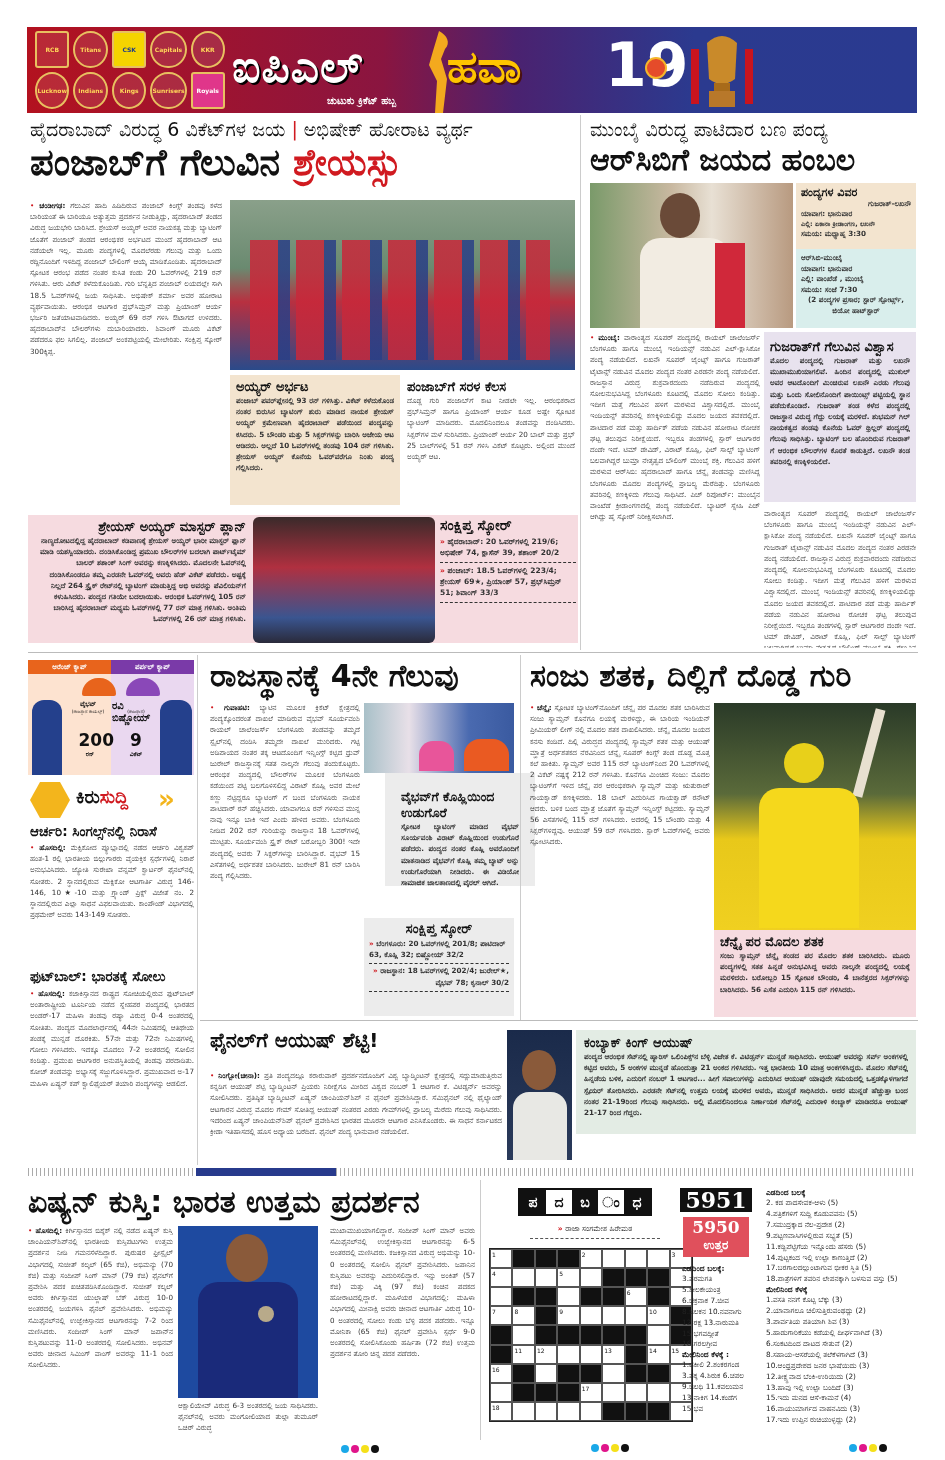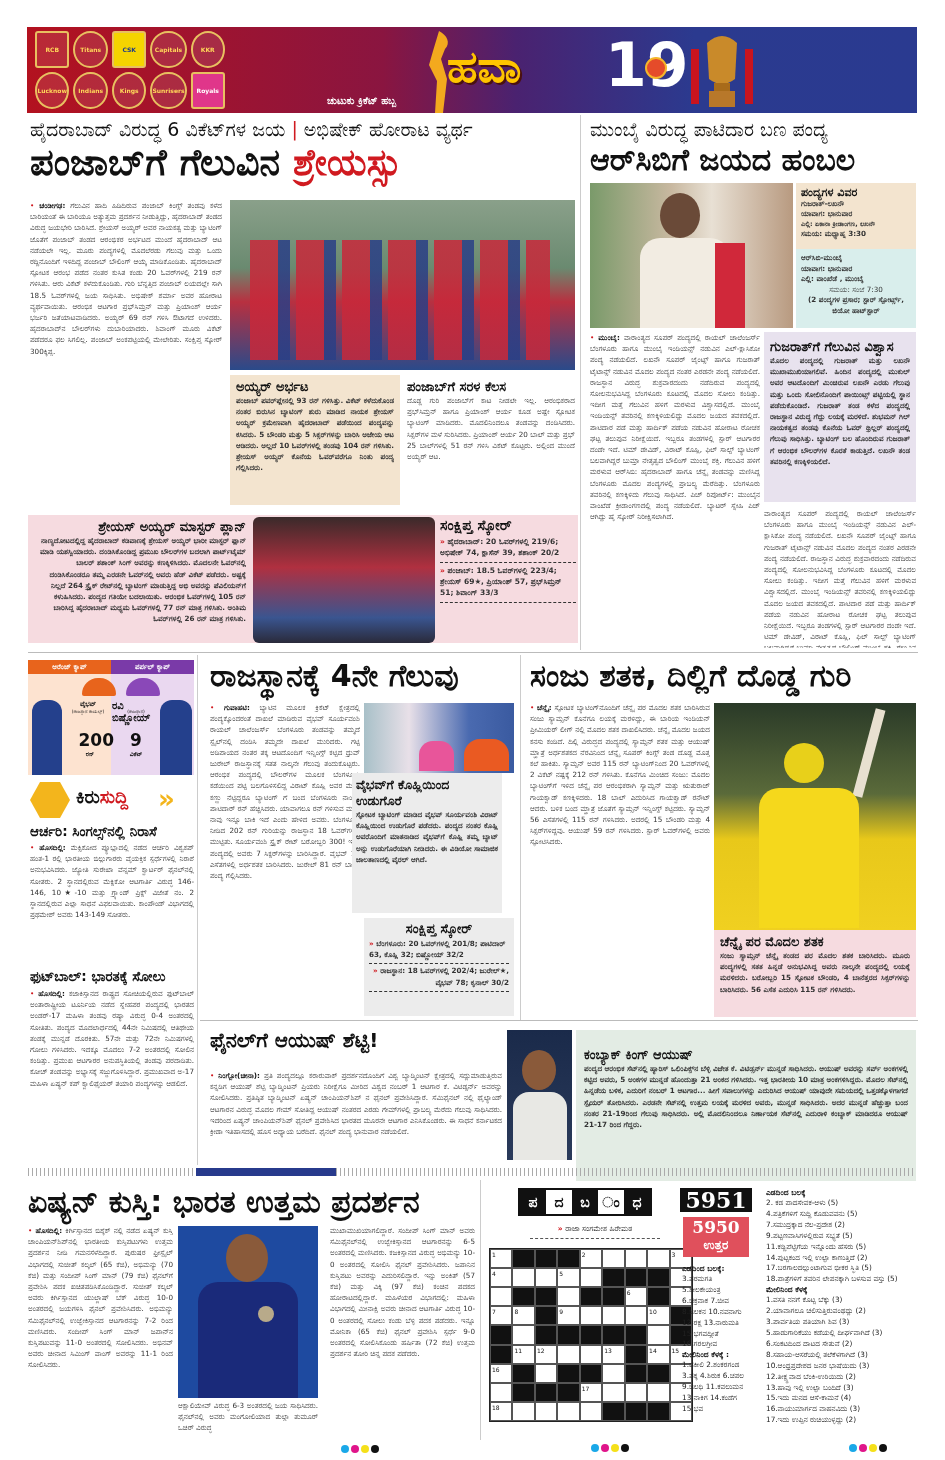--- a/index.html
+++ b/index.html
@@ -53,20 +53,21 @@
     <div class="logo">Titans</div>
     <div class="logo sq" style="background:#f5d400;color:#1a3a8a">CSK</div>
     <div class="logo">Capitals</div>
     <div class="logo">KKR</div>
     <div class="logo">Lucknow</div>
     <div class="logo">Indians</div>
     <div class="logo">Kings</div>
     <div class="logo">Sunrisers</div>
     <div class="logo sq" style="background:#e0368a;color:#fff">Royals</div>
   </div>
+  <div class="abs bn-title">ಐಪಿಎಲ್</div>
   <svg class="abs" style="left:390px;top:2px" width="40" height="84">
       <path d="M22 2 C30 6 34 14 28 20 L24 30 L30 50 L26 84 L18 84 L20 52 L12 36 L16 22 Z" fill="#f3a91e"></path>
     </svg>
   <div class="abs bn-hawa">ಹವಾ</div>
   <div class="abs bn-sub">ಚುಟುಕು ಕ್ರಿಕೆಟ್ ಹಬ್ಬ</div>
   <div class="abs bn-19">19</div>
   <div class="abs" style="left:618px;top:30px;width:22px;height:22px;border-radius:50%;background:#e54b2a;border:2px solid #f5b52a"></div>
   <svg class="abs trophy" viewBox="0 0 70 82">
     <rect x="4" y="20" width="8" height="55" fill="#c8141e"></rect>
       <rect x="58" y="20" width="8" height="55" fill="#c8141e"></rect>
@@ -120,30 +121,30 @@
 
 <div class="abs" style="left:590px;top:118px;font-size:19px;white-space:nowrap">ಮುಂಬೈ ವಿರುದ್ಧ ಪಾಟಿದಾರ ಬಣ ಪಂದ್ಯ</div>
 <div class="abs hd" style="left:590px;top:144px;font-size:30px;white-space:nowrap">ಆರ್‌ಸಿಬಿಗೆ ಜಯದ ಹಂಬಲ</div>
 <div class="abs photo" style="left:590px;top:183px;width:203px;height:145px;background:linear-gradient(90deg,#7a9a6a 0%,#c8b8a0 40%,#e8e0d4 60%,#b89a80 100%)">
   <div style="position:absolute;left:70px;top:10px;width:40px;height:45px;border-radius:50%;background:#6a4a38"></div>
   <div style="position:absolute;left:50px;top:55px;width:90px;height:90px;background:#f2ece2;border-radius:20px 20px 0 0"></div>
   <div style="position:absolute;left:125px;top:60px;width:30px;height:85px;background:#d0283a"></div>
 </div>
 <div class="abs beige" style="left:796px;top:183px;width:120px;height:66px;padding:3px 5px">
   <div class="box-title" style="font-size:11px">ಪಂದ್ಯಗಳ ವಿವರ</div>
-  <div class="body" style="font-weight:bold;line-height:10px;text-align:left">ಗುಜರಾತ್-ಲಖನೌ</div>
+  <div class="body" style="font-weight:bold;line-height:10px;text-align:right">ಗುಜರಾತ್-ಲಖನೌ</div>
   <div class="body" style="font-weight:bold;line-height:10px;text-align:left">ಯಾವಾಗ: ಭಾನುವಾರ</div>
   <div class="body" style="font-weight:bold;line-height:10px;text-align:left;white-space:nowrap;font-size:6.5px">ಎಲ್ಲಿ: ಏಕಾನಾ ಕ್ರೀಡಾಂಗಣ, ಲಖನೌ</div>
   <div class="body" style="font-weight:bold;line-height:10px;text-align:left">ಸಮಯ: ಮಧ್ಯಾಹ್ನ 3:30</div>
 </div>
 <div class="abs teal" style="left:796px;top:249px;width:120px;height:79px;padding:4px 5px">
   <div class="body" style="font-weight:bold;line-height:10.5px;text-align:left">ಆರ್‌ಸಿಬಿ-ಮುಂಬೈ</div>
   <div class="body" style="font-weight:bold;line-height:10.5px;text-align:left">ಯಾವಾಗ: ಭಾನುವಾರ</div>
   <div class="body" style="font-weight:bold;line-height:10.5px;text-align:left">ಎಲ್ಲಿ: ವಾಂಖೆಡೆ , ಮುಂಬೈ</div>
-  <div class="body" style="font-weight:normal;line-height:10.5px;text-align:center">ಸಮಯ: ಸಂಜೆ 7:30</div>
+  <div class="body" style="font-weight:bold;line-height:10.5px;text-align:left">ಸಮಯ: ಸಂಜೆ 7:30</div>
   <div class="body" style="font-weight:bold;line-height:10.5px;text-align:center">(2 ಪಂದ್ಯಗಳ ಪ್ರಸಾರ; ಸ್ಟಾರ್ ಸ್ಪೋರ್ಟ್ಸ್, ಜಿಯೋ ಹಾಟ್‌ಸ್ಟಾರ್</div>
 </div>
 <div class="abs body" style="left:590px;top:332px;width:170px;height:315px;overflow:hidden">
   <span class="dot">• </span><b>ಮುಂಬೈ:</b>
   <span>ವಾರಾಂತ್ಯದ ಸೂಪರ್ ಪಂದ್ಯದಲ್ಲಿ ರಾಯಲ್ ಚಾಲೆಂಜರ್ಸ್ ಬೆಂಗಳೂರು ಹಾಗೂ ಮುಂಬೈ ಇಂಡಿಯನ್ಸ್ ನಡುವಿನ ಎಲ್-ಕ್ಲಾಸಿಕೋ ಪಂದ್ಯ ನಡೆಯಲಿದೆ. ಲಖನೌ ಸೂಪರ್ ಜೈಂಟ್ಸ್ ಹಾಗೂ ಗುಜರಾತ್ ಟೈಟಾನ್ಸ್ ನಡುವಿನ ಮೊದಲ ಪಂದ್ಯದ ನಂತರ ಎರಡನೇ ಪಂದ್ಯ ನಡೆಯಲಿದೆ. ರಾಜಸ್ಥಾನ ವಿರುದ್ಧ ಶುಕ್ರವಾರದಂದು ನಡೆದಿರುವ ಪಂದ್ಯದಲ್ಲಿ ಸೋಲನುಭವಿಸಿದ್ದ ಬೆಂಗಳೂರು ಕೂಟದಲ್ಲಿ ಮೊದಲ ಸೋಲು ಕಂಡಿತ್ತು. ಇದೀಗ ಮತ್ತೆ ಗೆಲುವಿನ ಹಳಿಗೆ ಮರಳುವ ವಿಶ್ವಾಸದಲ್ಲಿದೆ. ಮುಂಬೈ ಇಂಡಿಯನ್ಸ್ ತವರಿನಲ್ಲಿ ಕಣಕ್ಕಿಳಿಯಲಿದ್ದು ಮೊದಲ ಜಯದ ತವಕದಲ್ಲಿದೆ. ಪಾಟಿದಾರ ಪಡೆ ಮತ್ತು ಹಾರ್ದಿಕ್ ಪಡೆಯ ನಡುವಿನ ಹೋರಾಟ ರೋಚಕ ಘಟ್ಟ ತಲುಪುವ ನಿರೀಕ್ಷೆಯಿದೆ. ಇಬ್ಬರೂ ತಂಡಗಳಲ್ಲಿ ಸ್ಟಾರ್ ಆಟಗಾರರ ದಂಡೇ ಇದೆ. ಟಿಮ್ ಡೇವಿಡ್, ವಿರಾಟ್ ಕೊಹ್ಲಿ, ಫಿಲ್ ಸಾಲ್ಟ್ ಬ್ಯಾಟಿಂಗ್ ಬಲವಾಗಿದ್ದರೆ ಬುಮ್ರಾ ನೇತೃತ್ವದ ಬೌಲಿಂಗ್ ಮುಂಬೈ ಶಕ್ತಿ. ಗೆಲುವಿನ ಹಳಿಗೆ ಮರಳುವ ಆರ್‌ಸಿಬಿ: ಹೈದರಾಬಾದ್ ಹಾಗೂ ಚೆನ್ನೈ ತಂಡವನ್ನು ಮಣಿಸಿದ್ದ ಬೆಂಗಳೂರು ಮೊದಲ ಪಂದ್ಯಗಳಲ್ಲಿ ಪ್ರಾಬಲ್ಯ ಮೆರೆದಿತ್ತು. ಬೆಂಗಳೂರು ತವರಿನಲ್ಲಿ ಕಣಕ್ಕಿಳಿದು ಗೆಲುವು ಸಾಧಿಸಿದೆ. ಪಿಚ್ ರಿಪೋರ್ಟ್: ಮುಂಬೈನ ವಾಂಖೆಡೆ ಕ್ರೀಡಾಂಗಣದಲ್ಲಿ ಪಂದ್ಯ ನಡೆಯಲಿದೆ. ಬ್ಯಾಟರ್ ಸ್ನೇಹಿ ಪಿಚ್ ಆಗಿದ್ದು ಹೈ ಸ್ಕೋರ್ ನಿರೀಕ್ಷಿಸಲಾಗಿದೆ.</span>
 </div>
 <div class="abs lav" style="left:764px;top:332px;width:152px;height:170px;padding:6px">
   <div class="box-title" style="font-size:13px;line-height:17px">ಗುಜರಾತ್‌ಗೆ ಗೆಲುವಿನ ವಿಶ್ವಾಸ</div>
   <div class="body" style="height:120px;overflow:hidden;font-weight:bold">ಮೊದಲ ಪಂದ್ಯದಲ್ಲಿ ಗುಜರಾತ್ ಮತ್ತು ಲಖನೌ ಮುಖಾಮುಖಿಯಾಗಲಿವೆ. ಹಿಂದಿನ ಪಂದ್ಯದಲ್ಲಿ ಮುಕುಲ್ ಅವರ ಆಟದೊಂದಿಗೆ ಮಿಂಚಿರುವ ಲಖನೌ ಎರಡು ಗೆಲುವು ಮತ್ತು ಒಂದು ಸೋಲಿನೊಂದಿಗೆ ಪಾಯಿಂಟ್ಸ್ ಪಟ್ಟಿಯಲ್ಲಿ ಸ್ಥಾನ ಪಡೆದುಕೊಂಡಿದೆ. ಗುಜರಾತ್ ತಂಡ ಕಳೆದ ಪಂದ್ಯದಲ್ಲಿ ರಾಜಸ್ಥಾನ ವಿರುದ್ಧ ಗೆದ್ದು ಲಯಕ್ಕೆ ಮರಳಿದೆ. ಶುಭಮನ್ ಗಿಲ್ ನಾಯಕತ್ವದ ತಂಡವು ಕೊನೆಯ ಓವರ್ ಥ್ರಿಲ್ಲರ್ ಪಂದ್ಯದಲ್ಲಿ ಗೆಲುವು ಸಾಧಿಸಿತ್ತು. ಬ್ಯಾಟಿಂಗ್ ಬಲ ಹೊಂದಿರುವ ಗುಜರಾತ್ ಗೆ ಆರಂಭಿಕ ಬೌಲರ್‌ಗಳ ಕೊರತೆ ಕಾಡುತ್ತಿದೆ. ಲಖನೌ ತಂಡ ತವರಿನಲ್ಲಿ ಕಣಕ್ಕಿಳಿಯಲಿದೆ.</div>
 </div>
@@ -186,21 +187,21 @@
 <div class="abs vline" style="left:197px;top:655px;height:510px"></div>
 
 <div class="abs hd" style="left:210px;top:660px;font-size:30px;white-space:nowrap">ರಾಜಸ್ಥಾನಕ್ಕೆ 4ನೇ ಗೆಲುವು</div>
 <div class="abs body" style="left:210px;top:702px;width:150px;height:320px;overflow:hidden">
   <span class="dot">• </span><b>ಗುವಾಹಟಿ:</b> <span>ಬ್ಯಾಟಿನ ಮೂಲಕ ಕ್ರಿಕೆಟ್ ಕ್ಷೇತ್ರದಲ್ಲಿ ಪಂದ್ಯಕ್ಕೊಂದರಂತೆ ದಾಖಲೆ ಮಾಡಿರುವ ವೈಭವ್ ಸೂರ್ಯವಂಶಿ ರಾಯಲ್ ಚಾಲೆಂಜರ್ಸ್ ಬೆಂಗಳೂರು ತಂಡವನ್ನು ತಮ್ಮದೆ ಸ್ಟೈಲ್‌ನಲ್ಲಿ ದಂಡಿಸಿ ತಮ್ಮದೇ ದಾಖಲೆ ಮುರಿದರು. ಗಟ್ಟಿ ಅಡಿಪಾಯದ ನಂತರ ತಕ್ಕ ಆಟದೊಂದಿಗೆ ಇನ್ನಿಂಗ್ಸ್ ಕಟ್ಟಿದ ಧ್ರುವ್ ಜುರೇಲ್ ರಾಜಸ್ಥಾನಕ್ಕೆ ಸತತ ನಾಲ್ಕನೇ ಗೆಲುವು ತಂದುಕೊಟ್ಟರು. ಆರಂಭಿಕ ಪಂದ್ಯದಲ್ಲಿ ಬೌಲರ್‌ಗಳ ಮೂಲಕ ಬೆಂಗಳೂರು ಕಡೆಯಿಂದ ಪಟ್ಟಿ ಬಲಗೊಳಿಸಲಿದ್ದ ವಿರಾಟ್ ಕೊಹ್ಲಿ ಅವರ ಮೇಲೆ ಕಣ್ಣು ನೆಟ್ಟಿದ್ದರೂ ಬ್ಯಾಟಿಂಗ್ ಗೆ ಬಂದ ಬೆಂಗಳೂರು ನಾಯಕ ಪಾಟಿದಾರ್ ರನ್ ಹೆಚ್ಚಿಸಿದರು. ಯಾವಾಗಲೂ ರನ್ ಗಳಿಸುವ ಮುನ್ನ ನಾವು ಇನ್ನೂ ಬಾಕಿ ಇದೆ ಎಂದು ಹೇಳಿದ ಅವರು. ಬೆಂಗಳೂರು ನೀಡಿದ 202 ರನ್ ಗುರಿಯನ್ನು ರಾಜಸ್ಥಾನ 18 ಓವರ್‌ಗಳಲ್ಲಿ ಮುಟ್ಟಿತು. ಸೂರ್ಯವಂಶಿ ಸ್ಟ್ರೈಕ್ ರೇಟ್ ಬರೋಬ್ಬರಿ 300! ಇದೇ ಪಂದ್ಯದಲ್ಲಿ ಅವರು 7 ಸಿಕ್ಸರ್‌ಗಳನ್ನು ಬಾರಿಸಿದ್ದಾರೆ. ವೈಭವ್ 15 ಎಸೆತಗಳಲ್ಲಿ ಅರ್ಧಶತಕ ಬಾರಿಸಿದರು. ಜುರೇಲ್ 81 ರನ್ ಬಾರಿಸಿ ಪಂದ್ಯ ಗೆಲ್ಲಿಸಿದರು.</span>
 </div>
 <div class="abs photo" style="left:364px;top:703px;width:150px;height:70px;background:linear-gradient(90deg,#a8c0c8 0%,#e8e0e8 30%,#4a6ab0 70%,#3a5aa0 100%)">
   <div style="position:absolute;left:55px;top:38px;width:35px;height:30px;background:#e8559a;border-radius:14px 14px 0 0"></div>
   <div style="position:absolute;left:100px;top:36px;width:45px;height:32px;background:#ea5a22;border-radius:16px 16px 0 0"></div>
 </div>
-<div class="abs grey" style="left:352px;top:773px;width:150px;height:140px;padding:4px">
+<div class="abs grey" style="left:385px;top:773px;width:150px;height:113px;padding:16px">
   <div class="box-title" style="font-size:12.5px;line-height:16px">ವೈಭವ್‌ಗೆ ಕೊಹ್ಲಿಯಿಂದ ಉಡುಗೊರೆ</div>
   <div class="body" style="height:95px;overflow:hidden;font-weight:bold">ಸ್ಫೋಟಕ ಬ್ಯಾಟಿಂಗ್ ಮಾಡಿದ ವೈಭವ್ ಸೂರ್ಯವಂಶಿ ವಿರಾಟ್ ಕೊಹ್ಲಿಯಿಂದ ಉಡುಗೊರೆ ಪಡೆದರು. ಪಂದ್ಯದ ನಂತರ ಕೊಹ್ಲಿ ಅವರೊಂದಿಗೆ ಮಾತನಾಡಿದ ವೈಭವ್‌ಗೆ ಕೊಹ್ಲಿ ತಮ್ಮ ಬ್ಯಾಟ್ ಅನ್ನು ಉಡುಗೊರೆಯಾಗಿ ನೀಡಿದರು. ಈ ವಿಡಿಯೋ ಸಾಮಾಜಿಕ ಜಾಲತಾಣದಲ್ಲಿ ವೈರಲ್ ಆಗಿದೆ.</div>
 </div>
 <div class="abs grey" style="left:364px;top:918px;width:150px;height:98px;padding:3px 5px">
   <div class="box-title" style="font-size:13px;text-align:center">ಸಂಕ್ಷಿಪ್ತ ಸ್ಕೋರ್</div>
   <div class="body" style="font-weight:bold;text-align:left;padding:1px 0 3px"><span class="arrow">» </span><span>ಬೆಂಗಳೂರು: 20 ಓವರ್‌ಗಳಲ್ಲಿ 201/8; ಪಾಟಿದಾರ್ 63, ಕೊಹ್ಲಿ 32; ಬಿಷ್ಣೋಯ್ 32/2</span></div>
   <div class="dash"></div>
   <div class="body" style="font-weight:bold;text-align:right;padding:1px 0 3px"><span class="arrow">» </span><span>ರಾಜಸ್ಥಾನ: 18 ಓವರ್‌ಗಳಲ್ಲಿ 202/4; ಜುರೇಲ್★, ವೈಭವ್ 78; ಕೃನಾಲ್ 30/2</span></div>
   <div class="dash"></div>
 </div>
@@ -223,21 +224,21 @@
 <div class="abs hline" style="left:200px;top:1020px;width:718px;background:#bbb"></div>
 
 <div class="abs hd" style="left:210px;top:1030px;font-size:20px;white-space:nowrap">ಫೈನಲ್‌ಗೆ ಆಯುಷ್ ಶೆಟ್ಟಿ!</div>
 <div class="abs body" style="left:210px;top:1070px;width:292px;height:92px;overflow:hidden">
   <span class="dot">• </span><b>ನಿಂಗ್ಬೋ(ಚೀನಾ):</b> <span>ಪ್ರತಿ ಪಂದ್ಯದಲ್ಲೂ ಕರಾರುವಾಕ್ ಪ್ರದರ್ಶನದೊಂದಿಗೆ ವಿಶ್ವ ಬ್ಯಾಡ್ಮಿಂಟನ್ ಕ್ಷೇತ್ರದಲ್ಲಿ ಸದ್ದುಮಾಡುತ್ತಿರುವ ಕನ್ನಡಿಗ ಆಯುಷ್ ಶೆಟ್ಟಿ ಬ್ಯಾಡ್ಮಿಂಟನ್ ಪ್ರಿಯರು ನಿರೀಕ್ಷೆಗೂ ಮೀರಿದ ವಿಶ್ವದ ನಂಬರ್ 1 ಆಟಗಾರ ಕೆ. ವಿಟಿಡ್ಸರ್ನ್ ಅವರನ್ನು ಸೋಲಿಸಿದರು. ಪ್ರತಿಷ್ಠಿತ ಬ್ಯಾಡ್ಮಿಂಟನ್ ಏಷ್ಯನ್ ಚಾಂಪಿಯನ್‌ಶಿಪ್ ನ ಫೈನಲ್ ಪ್ರವೇಶಿಸಿದ್ದಾರೆ. ಸೆಮಿಫೈನಲ್ ನಲ್ಲಿ ಥೈಲ್ಯಾಂಡ್ ಆಟಗಾರನ ವಿರುದ್ಧ ಮೊದಲ ಗೇಮ್ ಸೋತಿದ್ದ ಆಯುಷ್ ನಂತರದ ಎರಡು ಗೇಮ್‌ಗಳಲ್ಲಿ ಪ್ರಾಬಲ್ಯ ಮೆರೆದು ಗೆಲುವು ಸಾಧಿಸಿದರು. ಇದರಿಂದ ಏಷ್ಯನ್ ಚಾಂಪಿಯನ್‌ಶಿಪ್ ಫೈನಲ್ ಪ್ರವೇಶಿಸಿದ ಭಾರತದ ಮೂರನೇ ಆಟಗಾರ ಎನಿಸಿಕೊಂಡರು. ಈ ಸಾಧನೆ ಕರ್ನಾಟಕದ ಕ್ರೀಡಾ ಇತಿಹಾಸದಲ್ಲಿ ಹೊಸ ಅಧ್ಯಾಯ ಬರೆದಿದೆ. ಫೈನಲ್ ಪಂದ್ಯ ಭಾನುವಾರ ನಡೆಯಲಿದೆ.</span>
 </div>
 <div class="abs photo" style="left:507px;top:1030px;width:65px;height:130px;background:linear-gradient(180deg,#1a2a4a,#2a3a5a)">
   <div style="position:absolute;left:15px;top:20px;width:34px;height:40px;border-radius:50%;background:#8a5a3a"></div>
   <div style="position:absolute;left:6px;top:62px;width:54px;height:70px;background:#e8e8e4;border-radius:16px 16px 0 0"></div>
 </div>
-<div class="abs mint" style="left:576px;top:1030px;width:340px;height:151px;padding:17px 8px">
+<div class="abs mint" style="left:576px;top:1030px;width:340px;height:104px;padding:5px 8px">
   <div class="box-title" style="font-size:13px">ಕಂಬ್ಯಾಕ್ ಕಿಂಗ್ ಆಯುಷ್</div>
   <div class="body" style="height:105px;overflow:hidden;font-weight:bold">ಪಂದ್ಯದ ಆರಂಭಿಕ ಸೆಟ್‌ನಲ್ಲಿ ಹ್ಯಾರಿಸ್ ಒಲಿಂಪಿಕ್ಸ್‌ನ ಬೆಳ್ಳಿ ವಿಜೇತ ಕೆ. ವಿಟಿಡ್ಸರ್ನ್ ಮುನ್ನಡೆ ಸಾಧಿಸಿದರು. ಆಯುಷ್ ಅವರನ್ನು ಸರ್ವ್ ಅಂಕಗಳಲ್ಲಿ ಕಟ್ಟಿದ ಅವರು, 5 ಅಂಕಗಳ ಮುನ್ನಡೆ ಹೊಂದುತ್ತಾ 21 ಅಂಕದ ಗಳಿಸಿದರು. ಇತ್ತ ಭಾರತೀಯ 10 ಮಾತ್ರ ಅಂಕಗಳಿಸಿದ್ದರು. ಮೊದಲ ಸೆಟ್‌ನಲ್ಲಿ ಹಿನ್ನಡೆಯ ಬಳಿಕ, ಎದುರಿಗೆ ನಂಬರ್ 1 ಆಟಗಾರ... ಹೀಗೆ ಸವಾಲುಗಳನ್ನು ಎದುರಿಸಿದ ಆಯುಷ್ ಯಾವುದೇ ಸಮಯದಲ್ಲಿ ಒತ್ತಡಕ್ಕೊಳಗಾಗದೆ ಸ್ಪೈಯರ್ ತೋರಿಸಿದರು. ಎರಡನೇ ಸೆಟ್‌ನಲ್ಲಿ ಉತ್ತಮ ಲಯಕ್ಕೆ ಮರಳಿದ ಅವರು, ಮುನ್ನಡೆ ಸಾಧಿಸಿದರು. ಅದರ ಮುನ್ನಡೆ ಹೆಚ್ಚುತ್ತಾ ಬಂದ ನಂತರ 21-19ರಿಂದ ಗೆಲುವು ಸಾಧಿಸಿದರು. ಅಲ್ಲಿ ಮೊದಲಿನಿಂದಲೂ ನಿರ್ಣಾಯಕ ಸೆಟ್‌ನಲ್ಲಿ ಎದುರಾಳಿ ಕಂಬ್ಯಾಕ್ ಮಾಡಿದರೂ ಆಯುಷ್ 21-17 ರಿಂದ ಗೆದ್ದರು.</div>
 </div>
 
 <div class="abs" style="left:28px;top:1168px;width:888px;height:8px;background:repeating-linear-gradient(90deg,#aaa 0 1px,transparent 1px 4px)"></div>
 <div class="abs" style="left:196px;top:1168px;width:140px;height:8px;background:#273a8c"></div>
 
 <div class="abs hd" style="left:28px;top:1186px;font-size:30px;white-space:nowrap">ಏಷ್ಯನ್ ಕುಸ್ತಿ: ಭಾರತ ಉತ್ತಮ ಪ್ರದರ್ಶನ</div>
 <div class="abs body" style="left:28px;top:1225px;width:145px;height:205px;overflow:hidden">
   <span class="dot">• </span><b>ಹೊಸದಿಲ್ಲಿ:</b> <span>ಕಿರ್ಗಿಸ್ತಾನದ ಬಿಶ್ಕೆಕ್ ನಲ್ಲಿ ನಡೆದ ಏಷ್ಯನ್ ಕುಸ್ತಿ ಚಾಂಪಿಯನ್‌ಶಿಪ್‌ನಲ್ಲಿ ಭಾರತೀಯ ಕುಸ್ತಿಪಟುಗಳು ಉತ್ತಮ ಪ್ರದರ್ಶನ ನೀಡಿ ಗಮನಸೆಳೆದಿದ್ದಾರೆ. ಪುರುಷರ ಫ್ರೀಸ್ಟೈಲ್ ವಿಭಾಗದಲ್ಲಿ ಸುಜೀತ್ ಕಲ್ಕಲ್ (65 ಕೆಜಿ), ಅಭಿಮನ್ಯು (70 ಕೆಜಿ) ಮತ್ತು ಸಂದೀಪ್ ಸಿಂಗ್ ಮಾನ್ (79 ಕೆಜಿ) ಫೈನಲ್‌ಗೆ ಪ್ರವೇಶಿಸಿ ಪದಕ ಖಚಿತಪಡಿಸಿಕೊಂಡಿದ್ದಾರೆ. ಸುಜೀತ್ ಕಲ್ಕಲ್ ಅವರು ಕಿರ್ಗಿಸ್ತಾನದ ಯುಲ್ದಾಷ್ ಬೆಕ್ ವಿರುದ್ಧ 10-0 ಅಂತರದಲ್ಲಿ ಜಯಗಳಿಸಿ ಫೈನಲ್ ಪ್ರವೇಶಿಸಿದರು. ಅಭಿಮನ್ಯು ಸೆಮಿಫೈನಲ್‌ನಲ್ಲಿ ಉಜ್ಬೇಕಿಸ್ತಾನದ ಆಟಗಾರನನ್ನು 7-2 ರಿಂದ ಮಣಿಸಿದರು. ಸಂದೀಪ್ ಸಿಂಗ್ ಮಾನ್ ಜಪಾನ್‌ನ ಕುಸ್ತಿಪಟುವನ್ನು 11-0 ಅಂತರದಲ್ಲಿ ಸೋಲಿಸಿದರು. ಅಭಿನವ್ ಅವರು ಚೀನಾದ ಸಿಮಿಂಗ್ ವಾಂಗ್ ಅವರನ್ನು 11-1 ರಿಂದ ಸೋಲಿಸಿದರು.</span>

